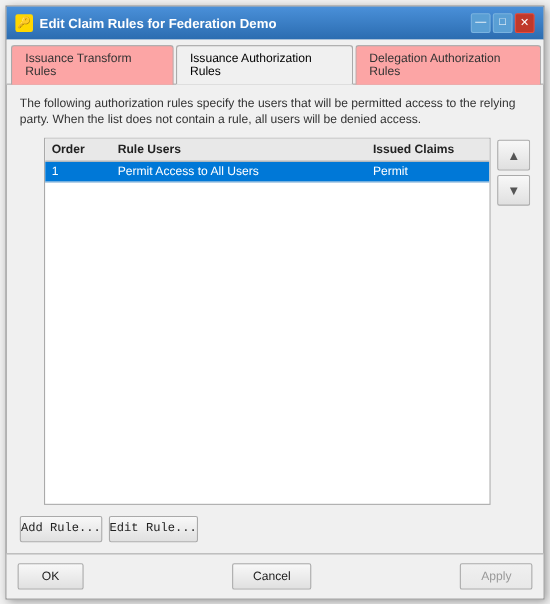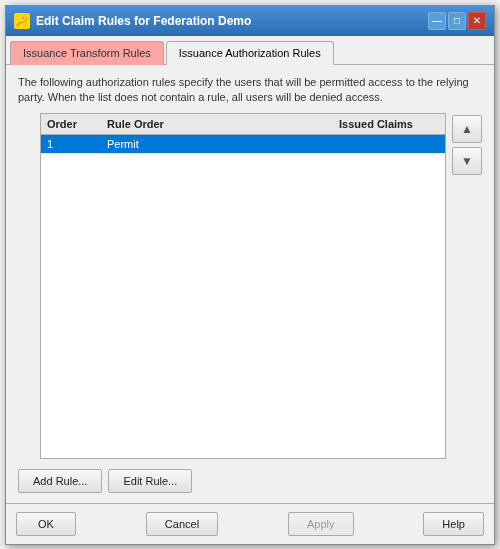--- a/index.html
+++ b/index.html
@@ -177,27 +177,28 @@
       color: #555;
       border-radius: 2px;
     }
     .rule-buttons {
       display: flex;
       gap: 6px;
       margin-top: 10px;
       flex-shrink: 0;
     }
     .rule-btn {
-      padding: 5px 14px;
+      padding: 5px 0;
       border: 1px solid #aaa;
       background: linear-gradient(to bottom, #f8f8f8, #e0e0e0);
       cursor: pointer;
       font-size: 11px;
       color: #222;
       border-radius: 2px;
+      font-family: Liberation Mono, monospace;
     }
     .bottom-bar {
       border-top: 1px solid #aaa;
       padding: 8px 10px;
       display: flex;
       justify-content: space-between;
       gap: 22px;
       background: #f0f0f0;
       flex-shrink: 0;
     }
@@ -236,35 +237,39 @@
     </div>
   </div>
 
   <div class="tabs-bar">
     <div class="tab">
       <span>Issuance Transform Rules</span>
     </div>
     <div class="tab active">
       <span>Issuance Authorization Rules</span>
     </div>
+    <div class="tab">
+      <span>Delegation Authorization Rules</span>
+    </div>
   </div>
 
   <div class="content">
     <div class="description">The following authorization rules specify the users that will be permitted access to the relying party. When the list does not contain a rule, all users will be denied access.</div>
 
     <div class="table-area">
       <div class="table-wrapper">
         <div class="table-header">
           <div class="table-header-cell">Order</div>
-          <div class="table-header-cell">Rule Order</div>
+          <div class="table-header-cell">Rule Users</div>
           <div class="table-header-cell">Issued Claims</div>
         </div>
         <div class="table-body">
           <div class="table-row selected">
             <div class="table-cell">1</div>
+            <div class="table-cell">Permit Access to All Users</div>
             <div class="table-cell">Permit</div>
           </div>
         </div>
       </div>
 
       <div class="side-buttons">
         <button class="arrow-btn">
           <span>▲</span>
         </button>
         <button class="arrow-btn">
@@ -276,15 +281,14 @@
     <div class="rule-buttons">
       <button class="rule-btn">Add Rule...</button>
       <button class="rule-btn">Edit Rule...</button>
     </div>
   </div>
 
   <div class="bottom-bar">
     <button class="bottom-btn">OK</button>
     <button class="bottom-btn">Cancel</button>
     <button class="bottom-btn disabled">Apply</button>
-    <button class="bottom-btn">Help</button>
   </div>
 </div>
 
 </body></html>

